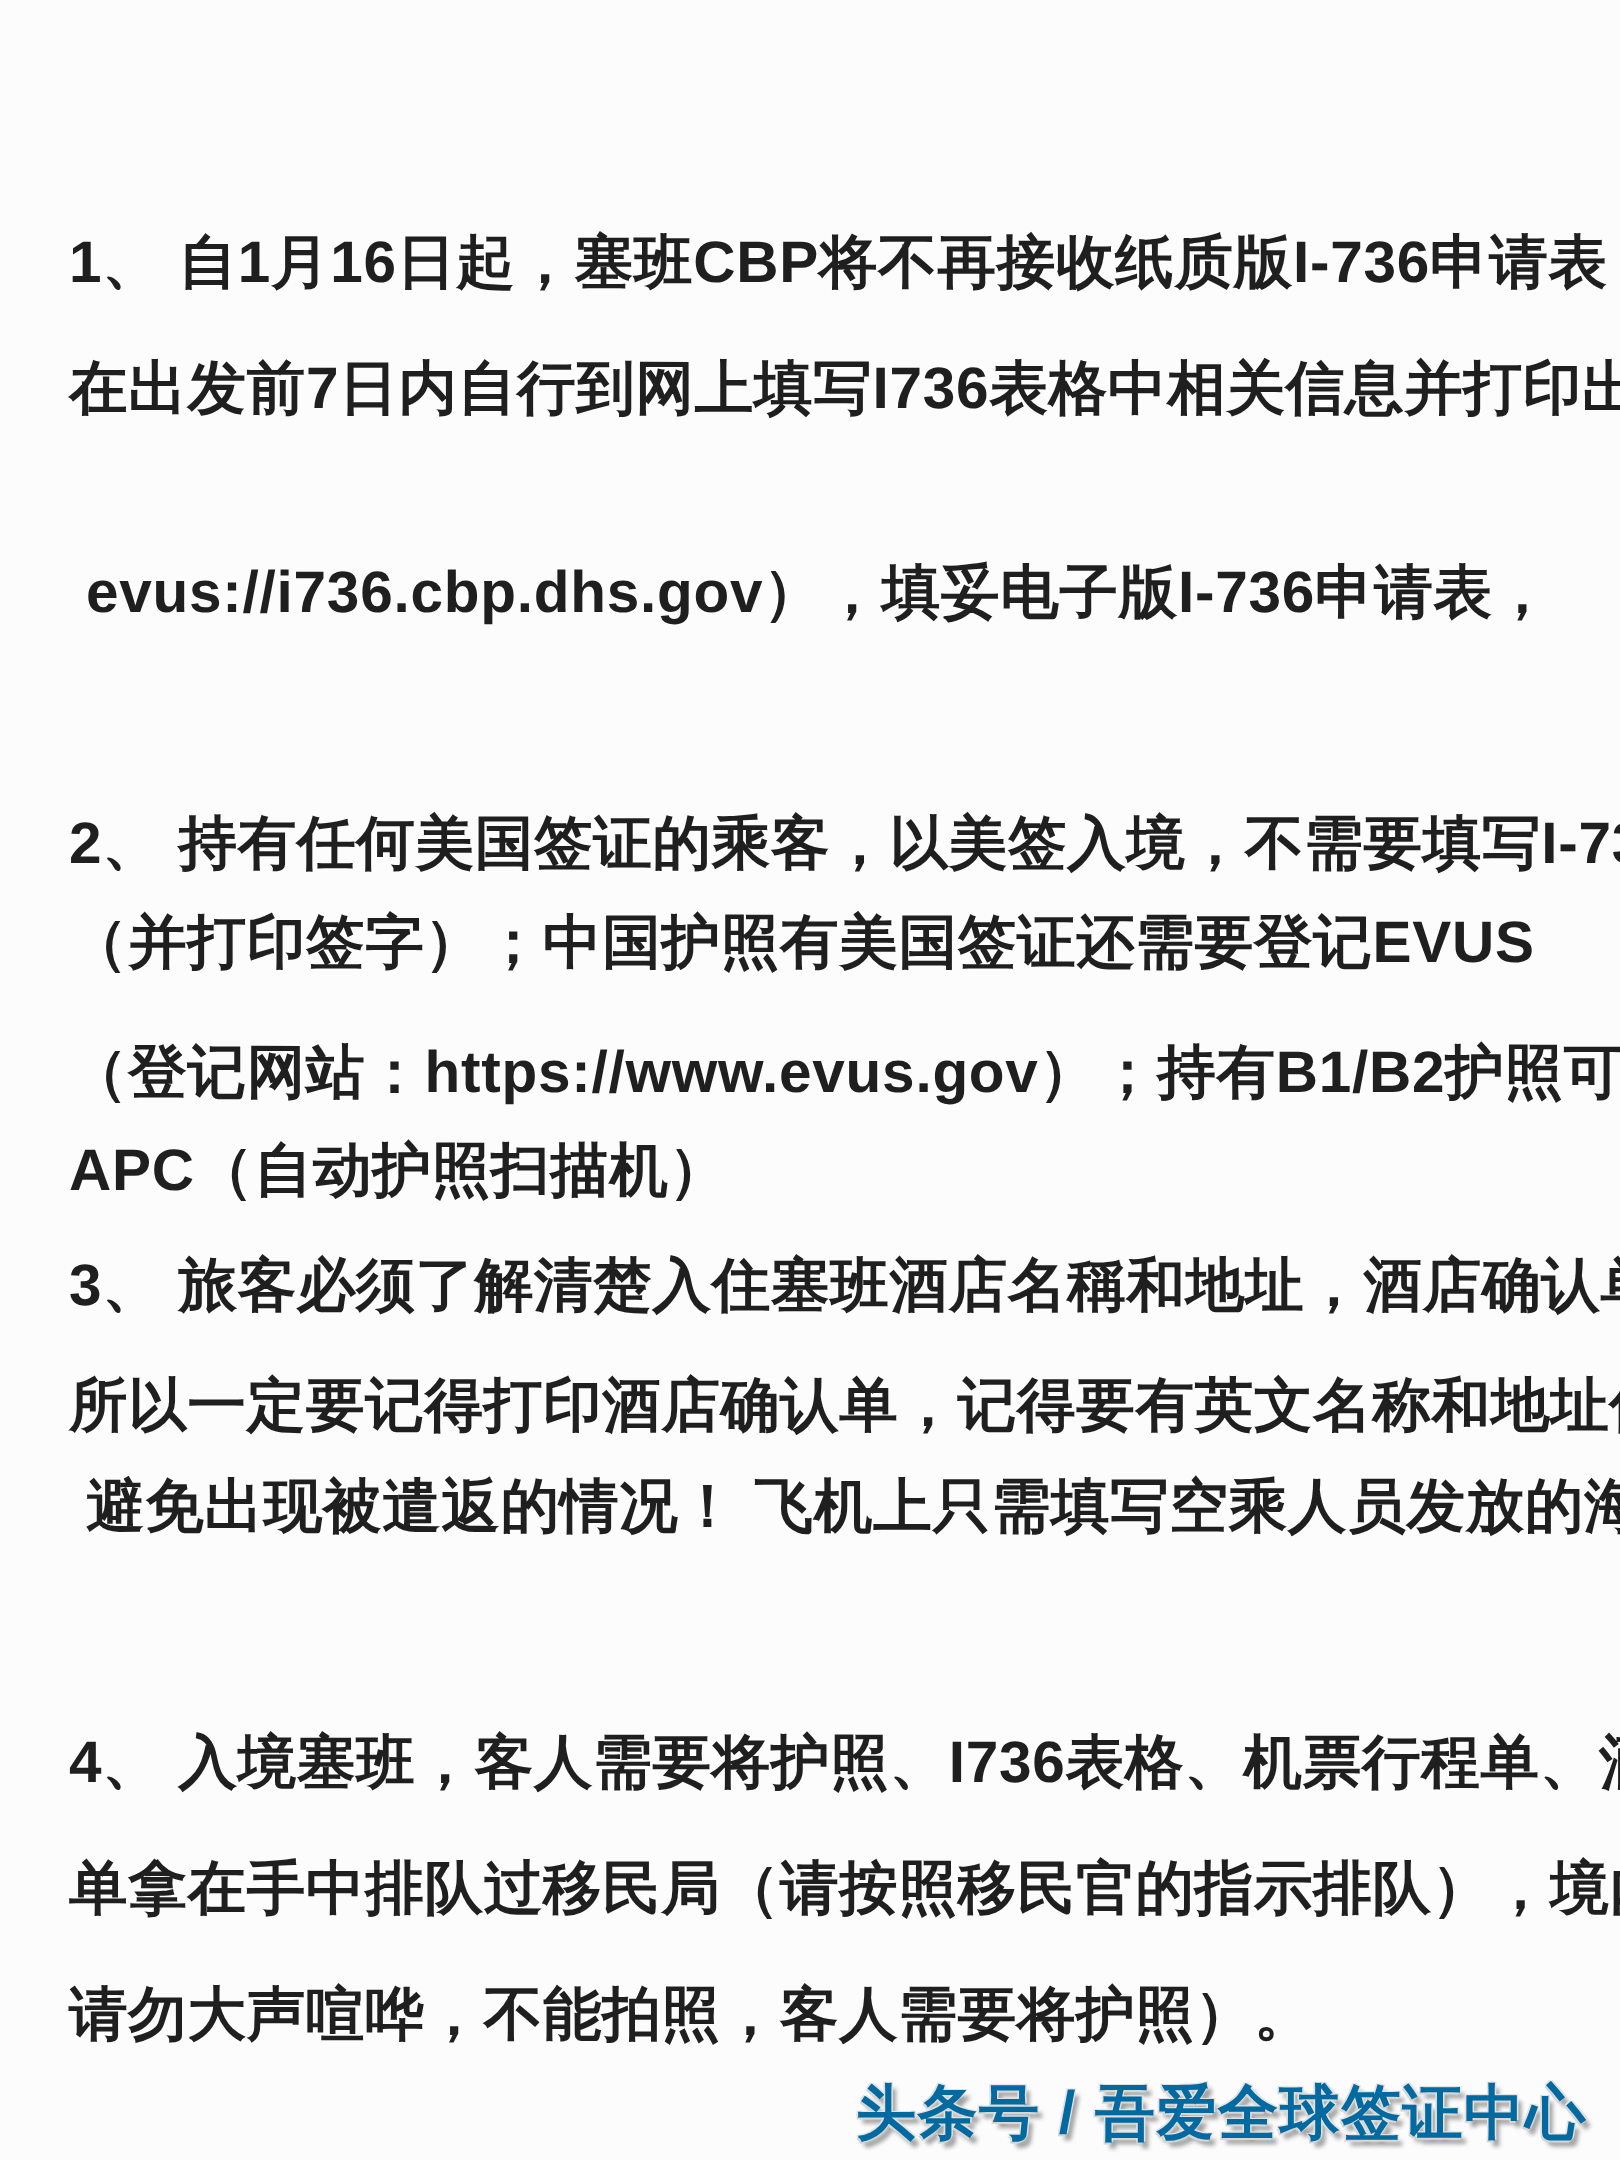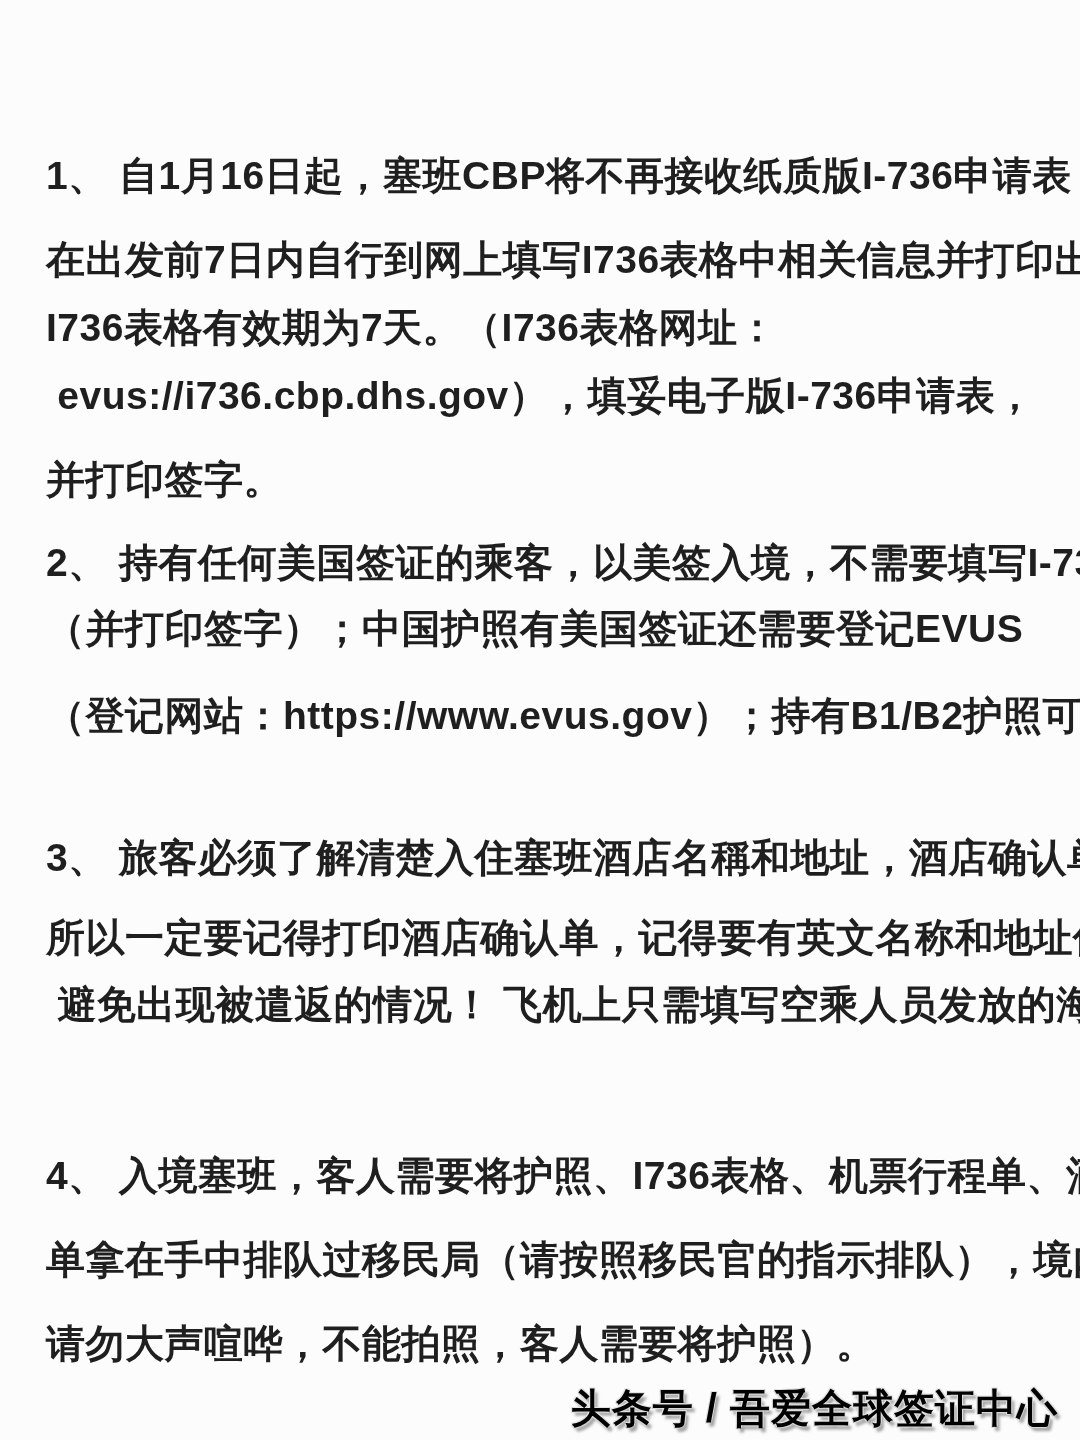--- a/index.html
+++ b/index.html
@@ -26,43 +26,42 @@
     white-space: pre;
     letter-spacing: 0.5px;
   }
   .watermark {
     position: absolute;
     right: 22px;
     top: 1381px;
     font-size: 40px;
     font-weight: 600;
     letter-spacing: 1px;
-    color: #000000;
+    color: #0369a1;
     white-space: pre;
     text-shadow:
       -1px -1px 0 #e2e2e2,
        1px -1px 0 #e2e2e2,
       -1px  1px 0 #d6d6d6,
        3px  4px 3px #9f9f9f;
   }
 </style>
 </head>
 <body>
 
 <div class="page">
 
   <div class="line" style="top:154px">1、 自1月16日起，塞班CBP将不再接收纸质版I-736申请表，客人必须</div>
   <div class="line" style="top:238px">在出发前7日内自行到网上填写I736表格中相关信息并打印出来签字，</div>
-  <div class="line" style="top:306px">I736表格有效期为7天。（I736表格网址：</div>
   <div class="line" style="top:374px"> evus://i736.cbp.dhs.gov），填妥电子版I-736申请表，</div>
-  <div class="line" style="top:458px">并打印签字。</div>
 
   <div class="line" style="top:541px">2、 持有任何美国签证的乘客，以美签入境，不需要填写I-736表格</div>
   <div class="line" style="top:607px">（并打印签字）；中国护照有美国签证还需要登记EVUS</div>
   <div class="line" style="top:694px">（登记网站：https://www.evus.gov）；持有B1/B2护照可以用</div>
+  <div class="line" style="top:759px">APC（自动护照扫描机）</div>
 
   <div class="line" style="top:836px">3、 旅客必须了解清楚入住塞班酒店名稱和地址，酒店确认单上有，</div>
   <div class="line" style="top:916px">所以一定要记得打印酒店确认单，记得要有英文名称和地址信息，</div>
   <div class="line" style="top:983px"> 避免出现被遣返的情况！ 飞机上只需填写空乘人员发放的海关</div>
 
   <div class="line" style="top:1154px">4、 入境塞班，客人需要将护照、I736表格、机票行程单、酒店确认</div>
   <div class="line" style="top:1238px">单拿在手中排队过移民局（请按照移民官的指示排队），境内大厅</div>
   <div class="line" style="top:1322px">请勿大声喧哗，不能拍照，客人需要将护照）。</div>
 
   <div class="watermark">头条号 / 吾爱全球签证中心</div>

